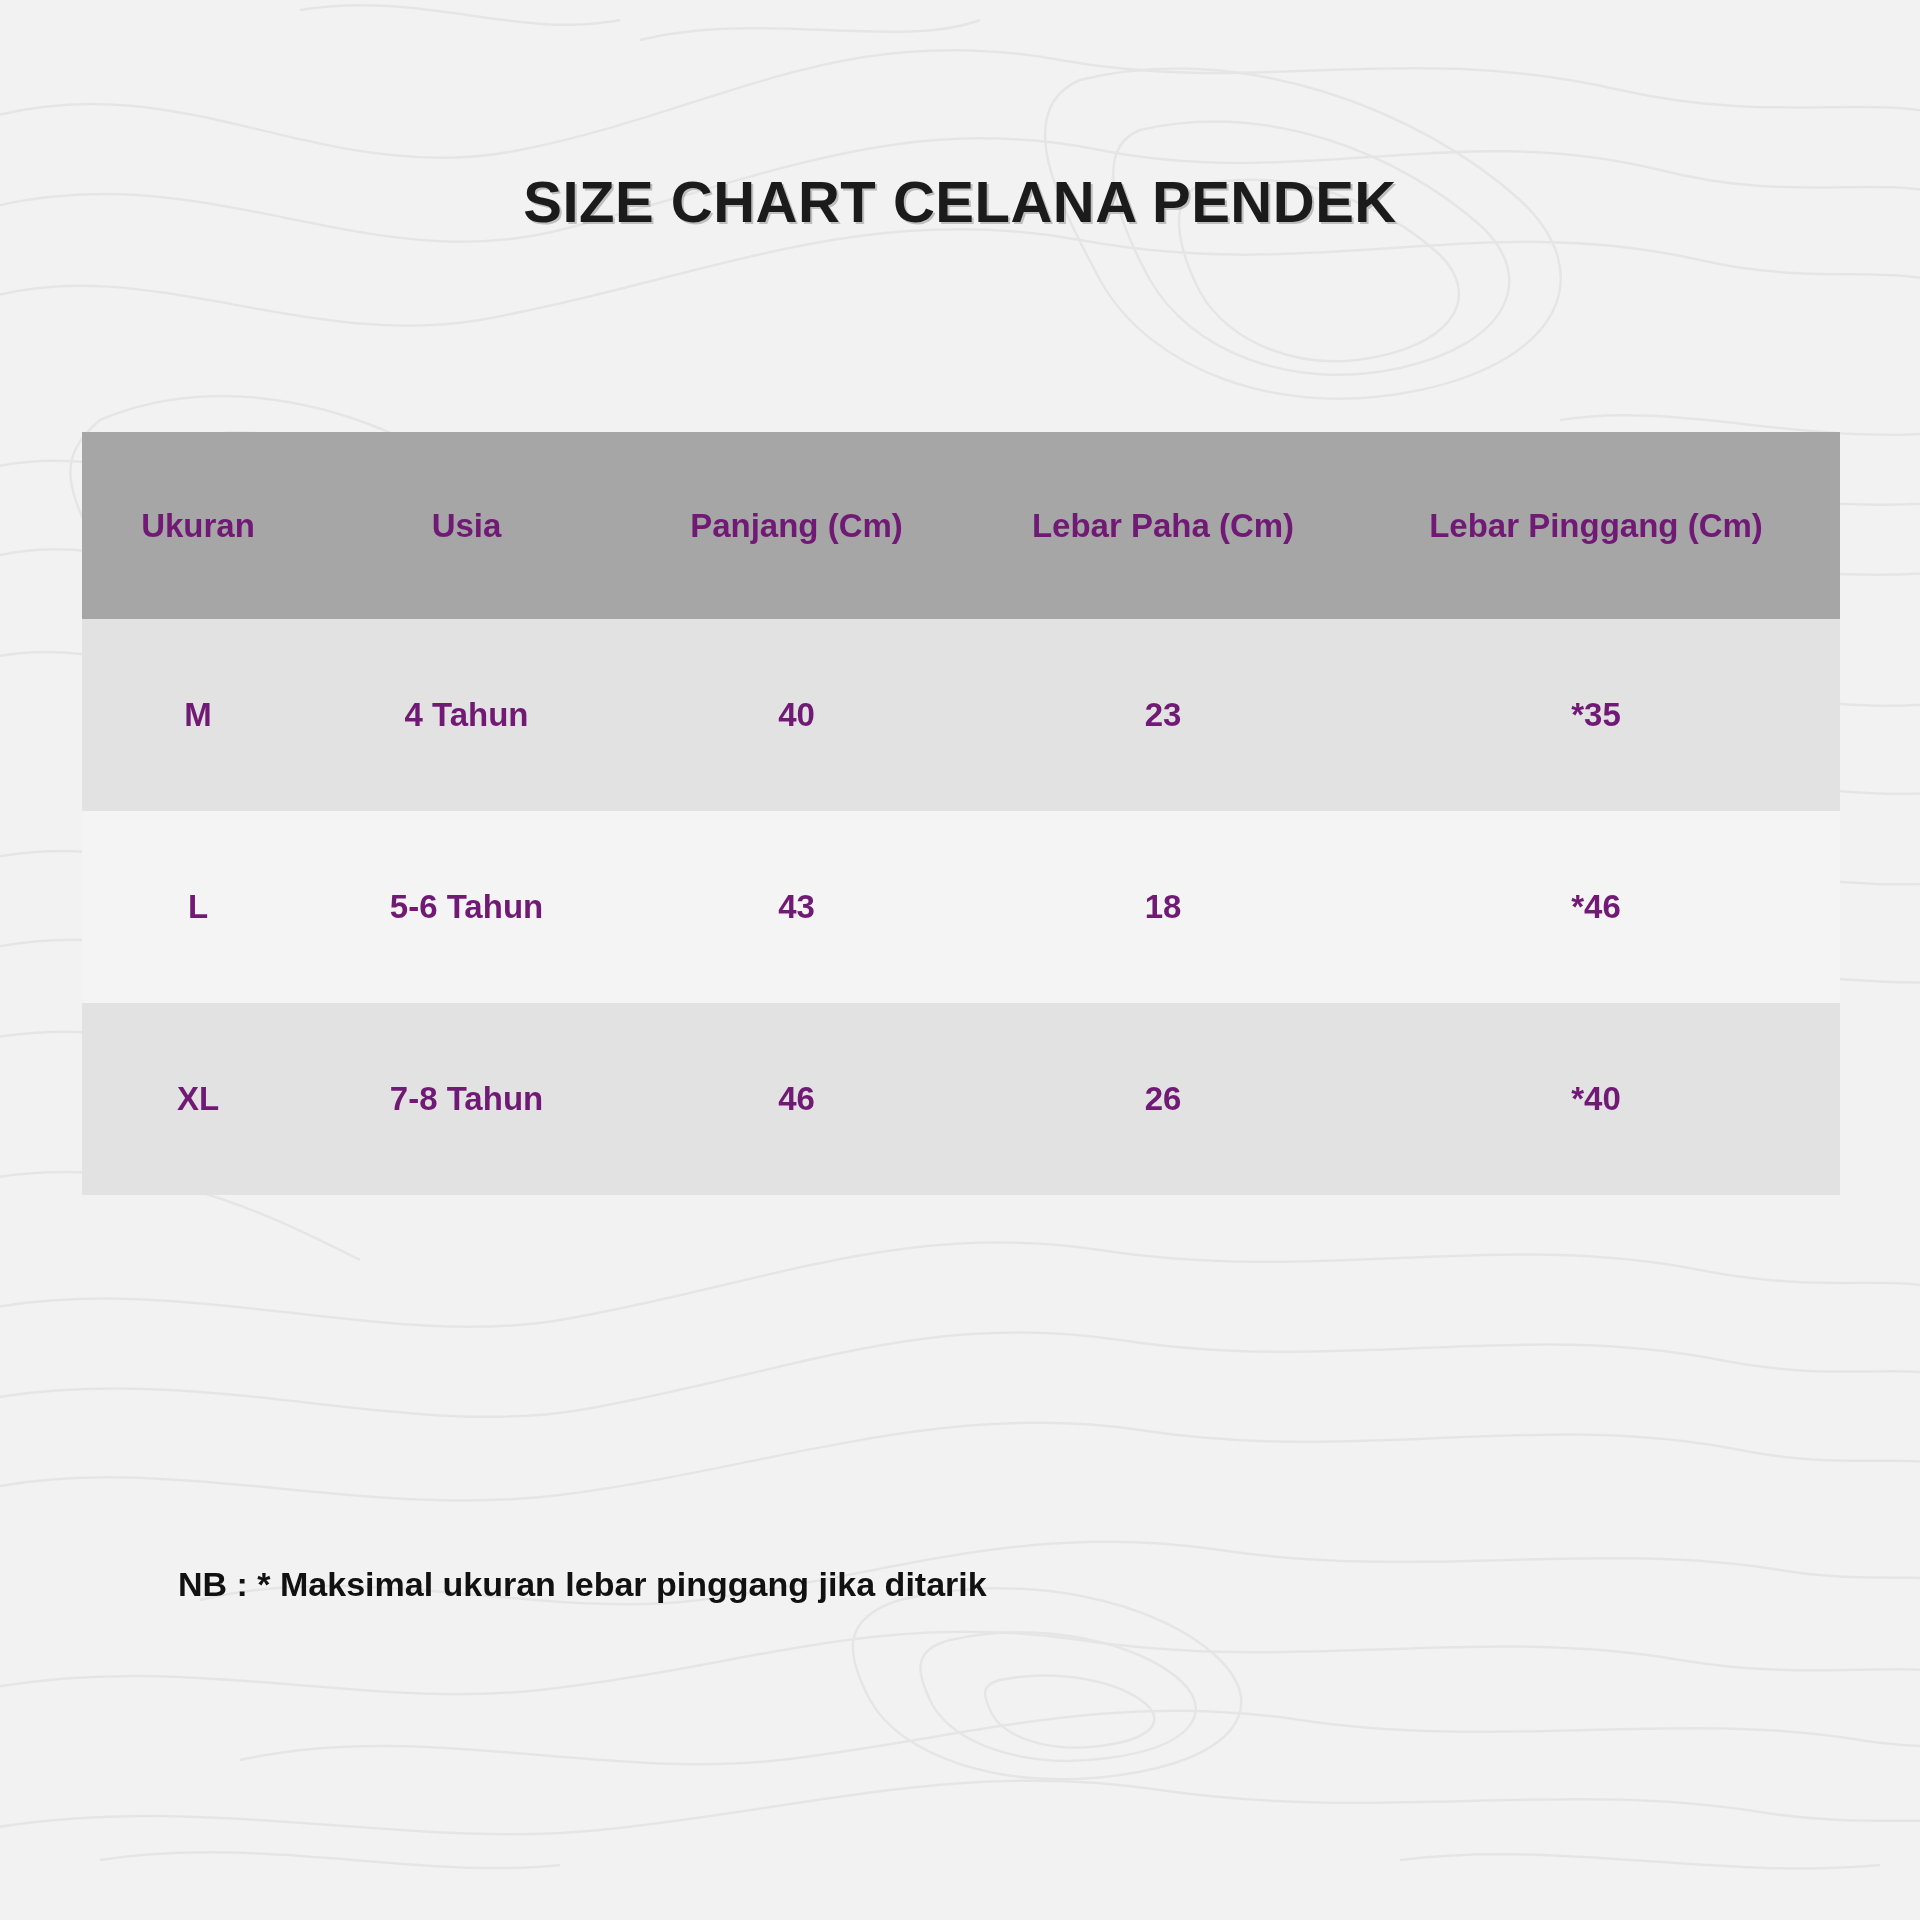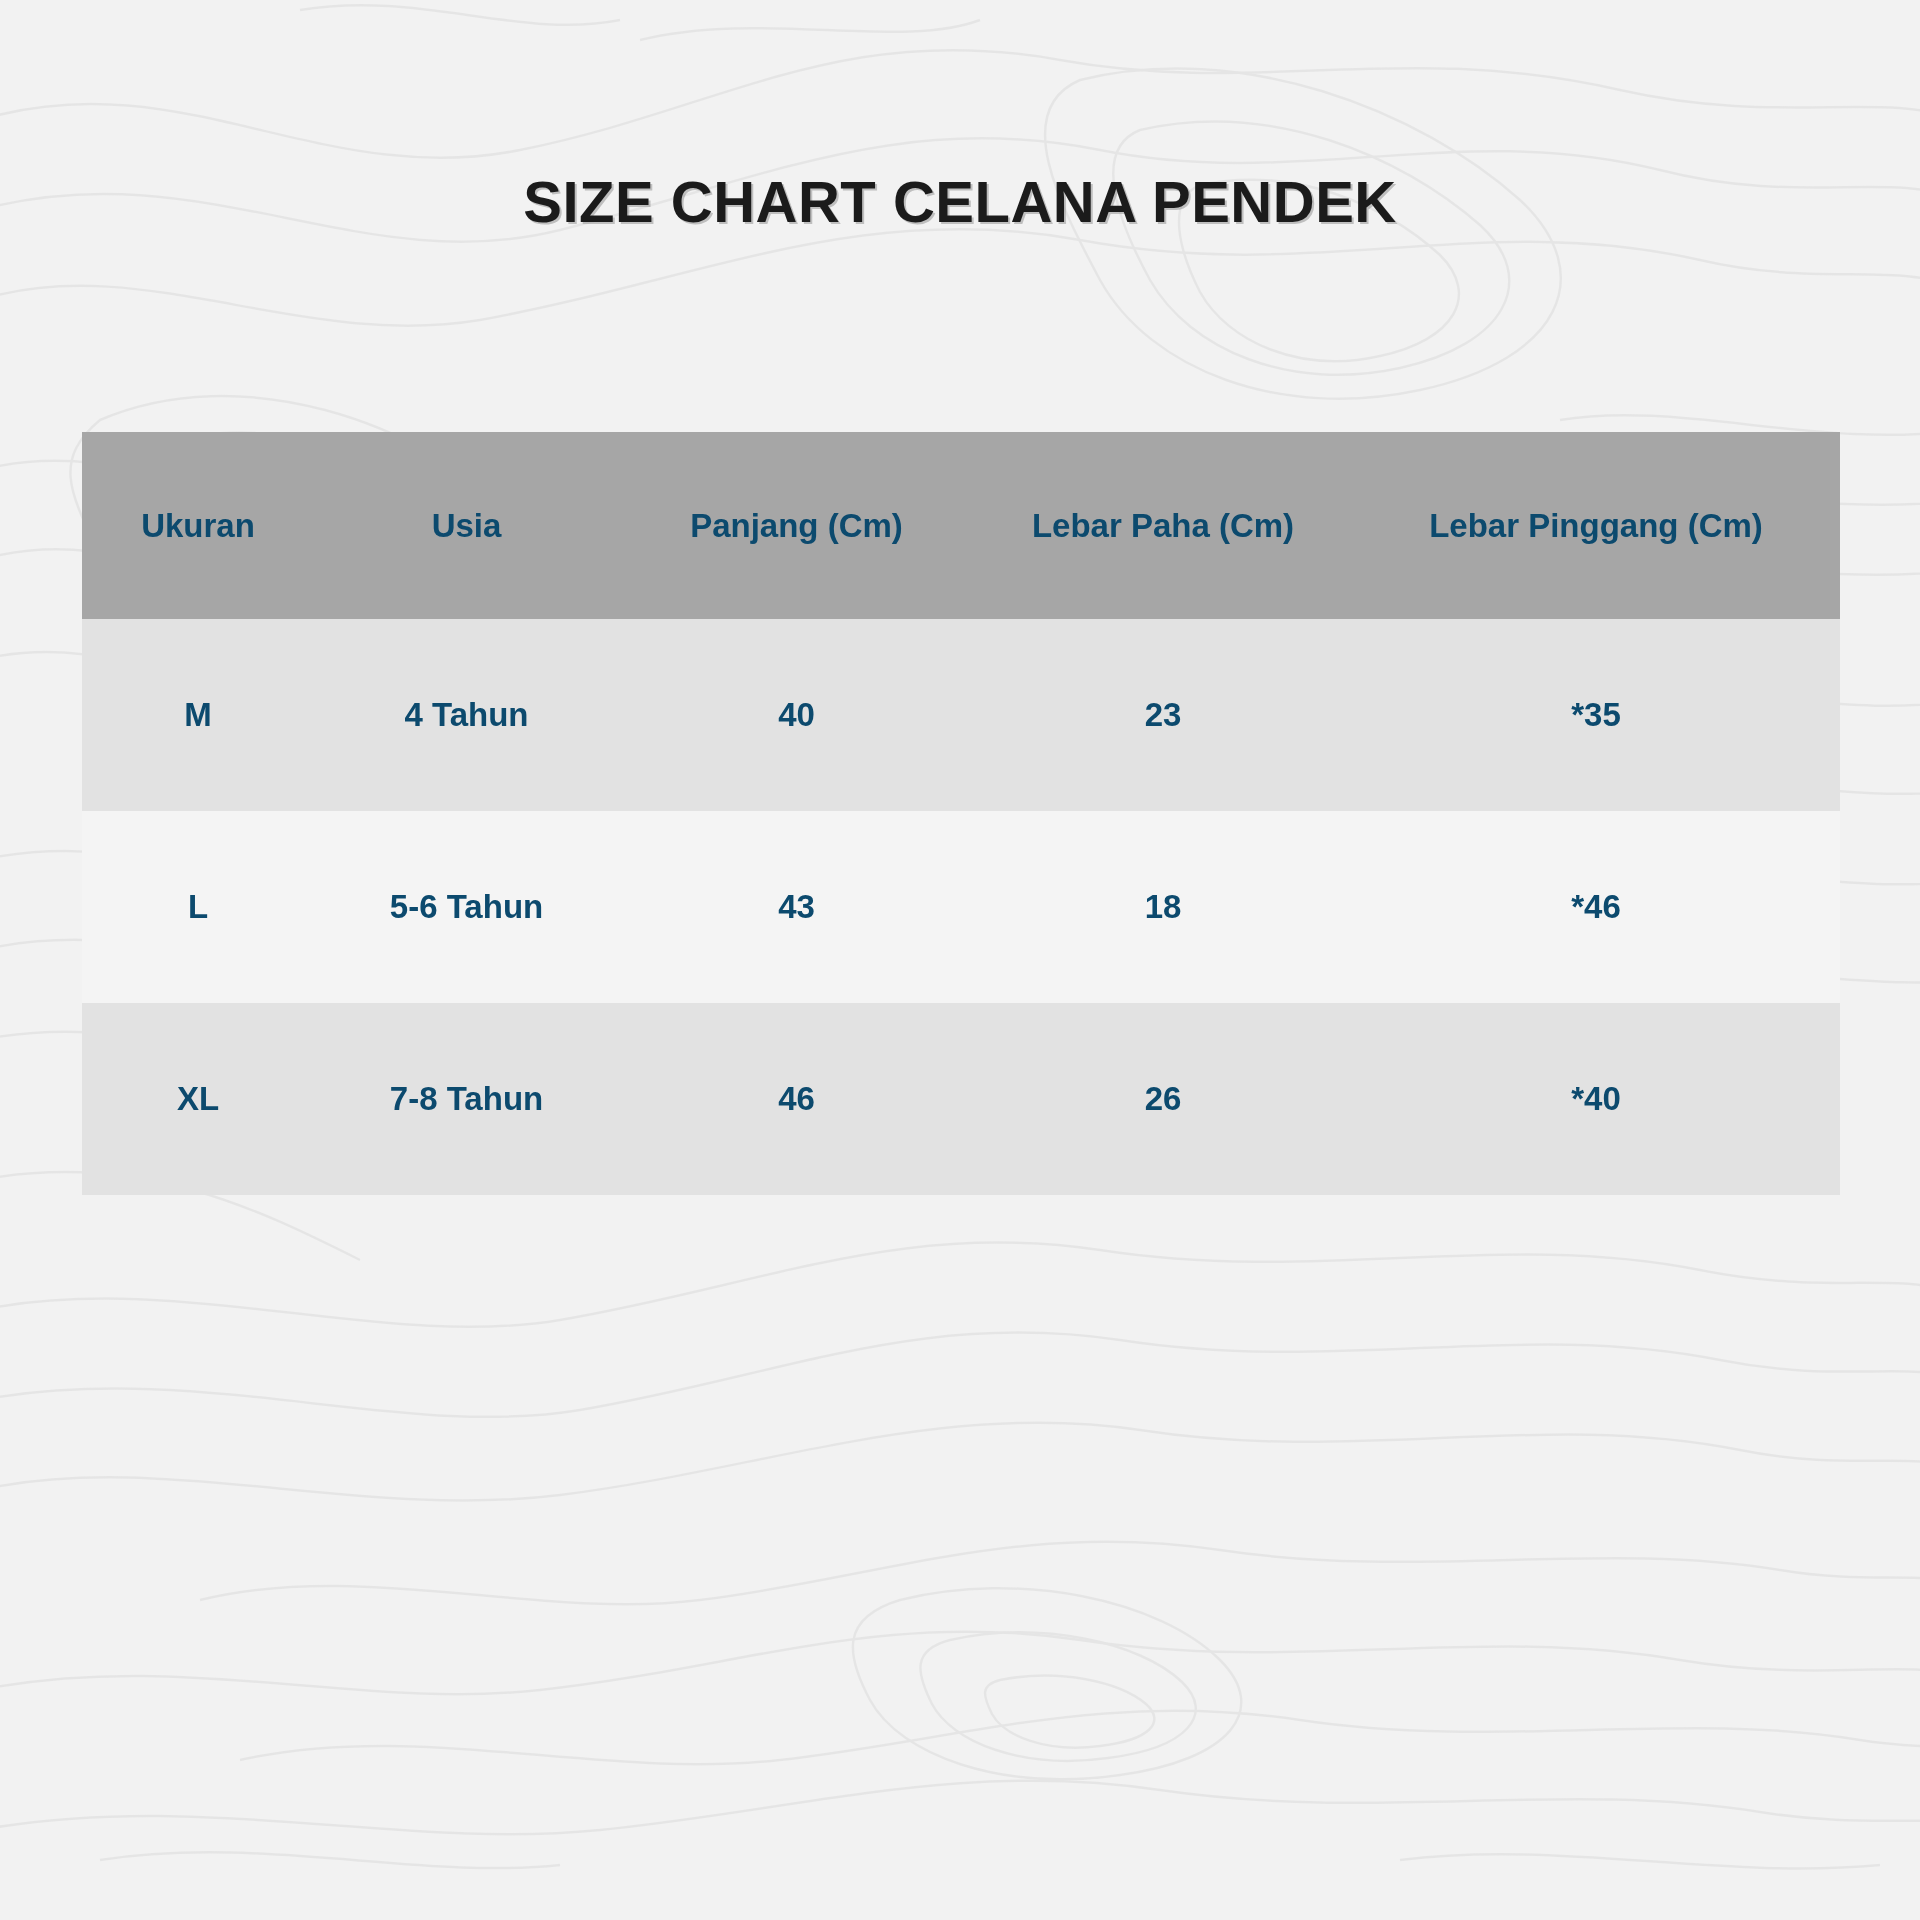--- a/index.html
+++ b/index.html
@@ -46,21 +46,21 @@
     top: 432px;
     left: 82px;
     width: 1758px;
     border-collapse: collapse;
     table-layout: fixed;
   }
   table.size-chart th,
   table.size-chart td {
     border: 0;
     text-align: center;
-    color: #0c4a6e;
+    color: #701a75;
     font-weight: bold;
   }
   table.size-chart thead th {
     background: #a6a6a6;
     height: 185px;
     font-size: 33px;
     vertical-align: middle;
   }
   table.size-chart tbody td {
     height: 190px;
@@ -177,15 +177,16 @@
         <td>XL</td>
         <td>7-8 Tahun</td>
         <td>46</td>
         <td>26</td>
         <td>*40</td>
       </tr>
     </tbody>
   </table>
 
   <div class="notes">
+    <div class="note-line">NB : * Maksimal ukuran lebar pinggang jika ditarik</div>
   </div>
 
 </div>
 
 </body></html>

